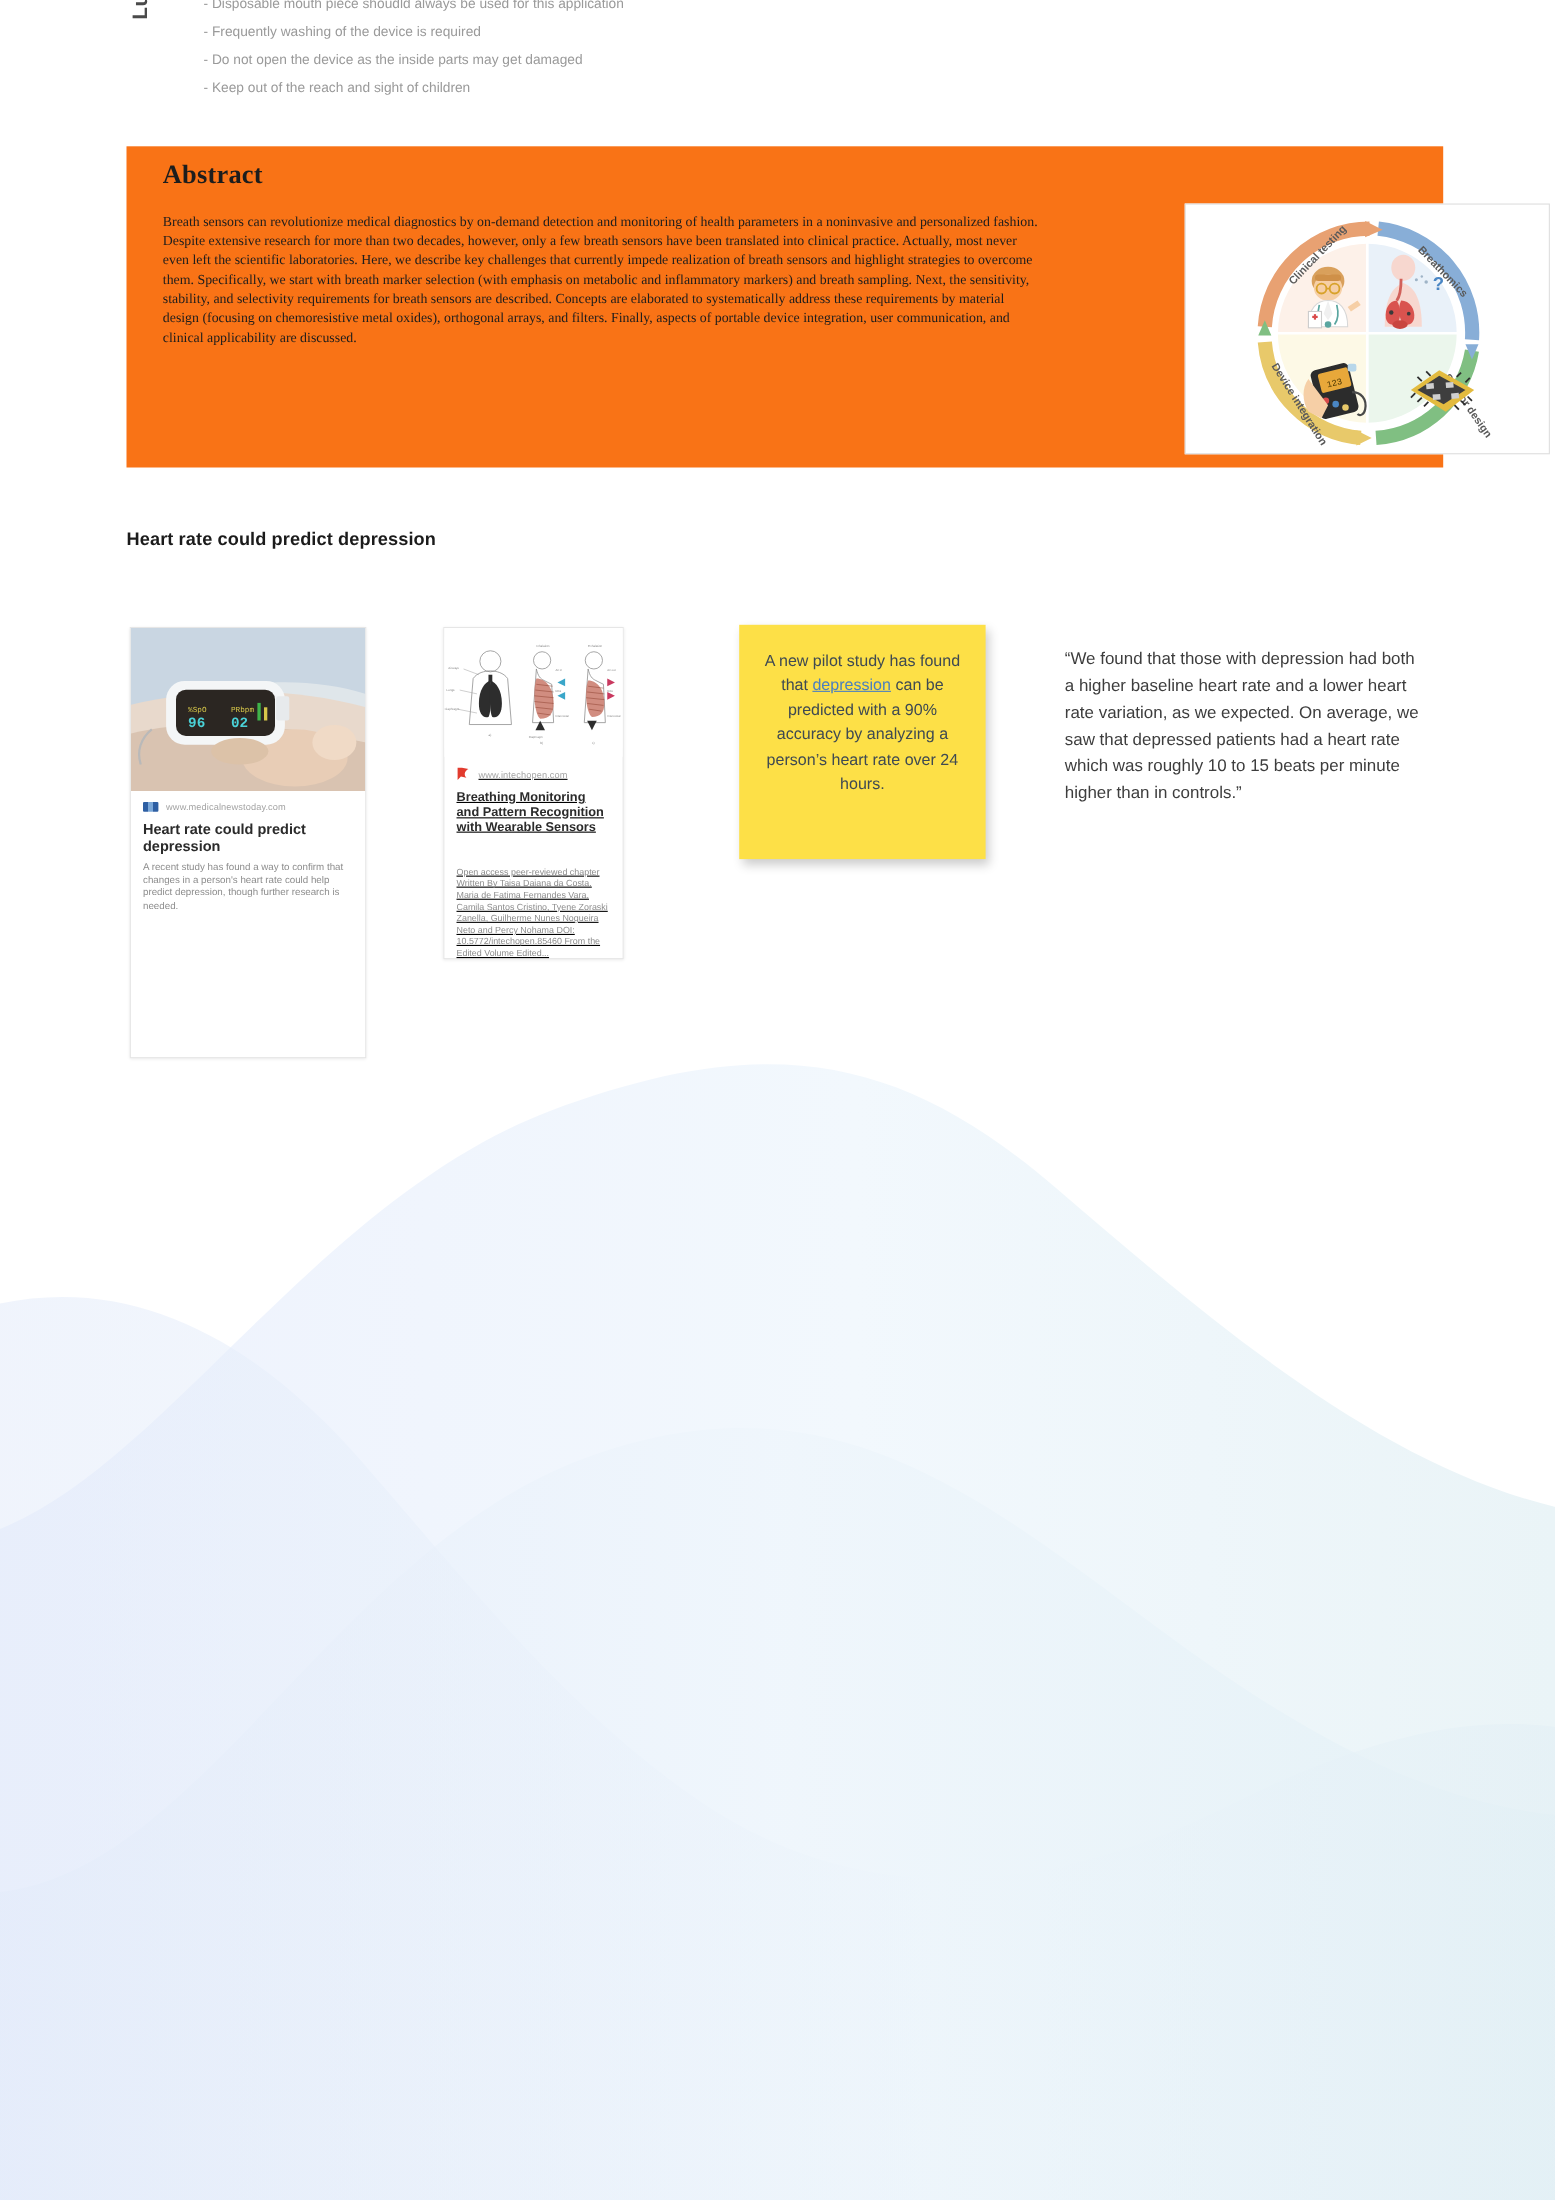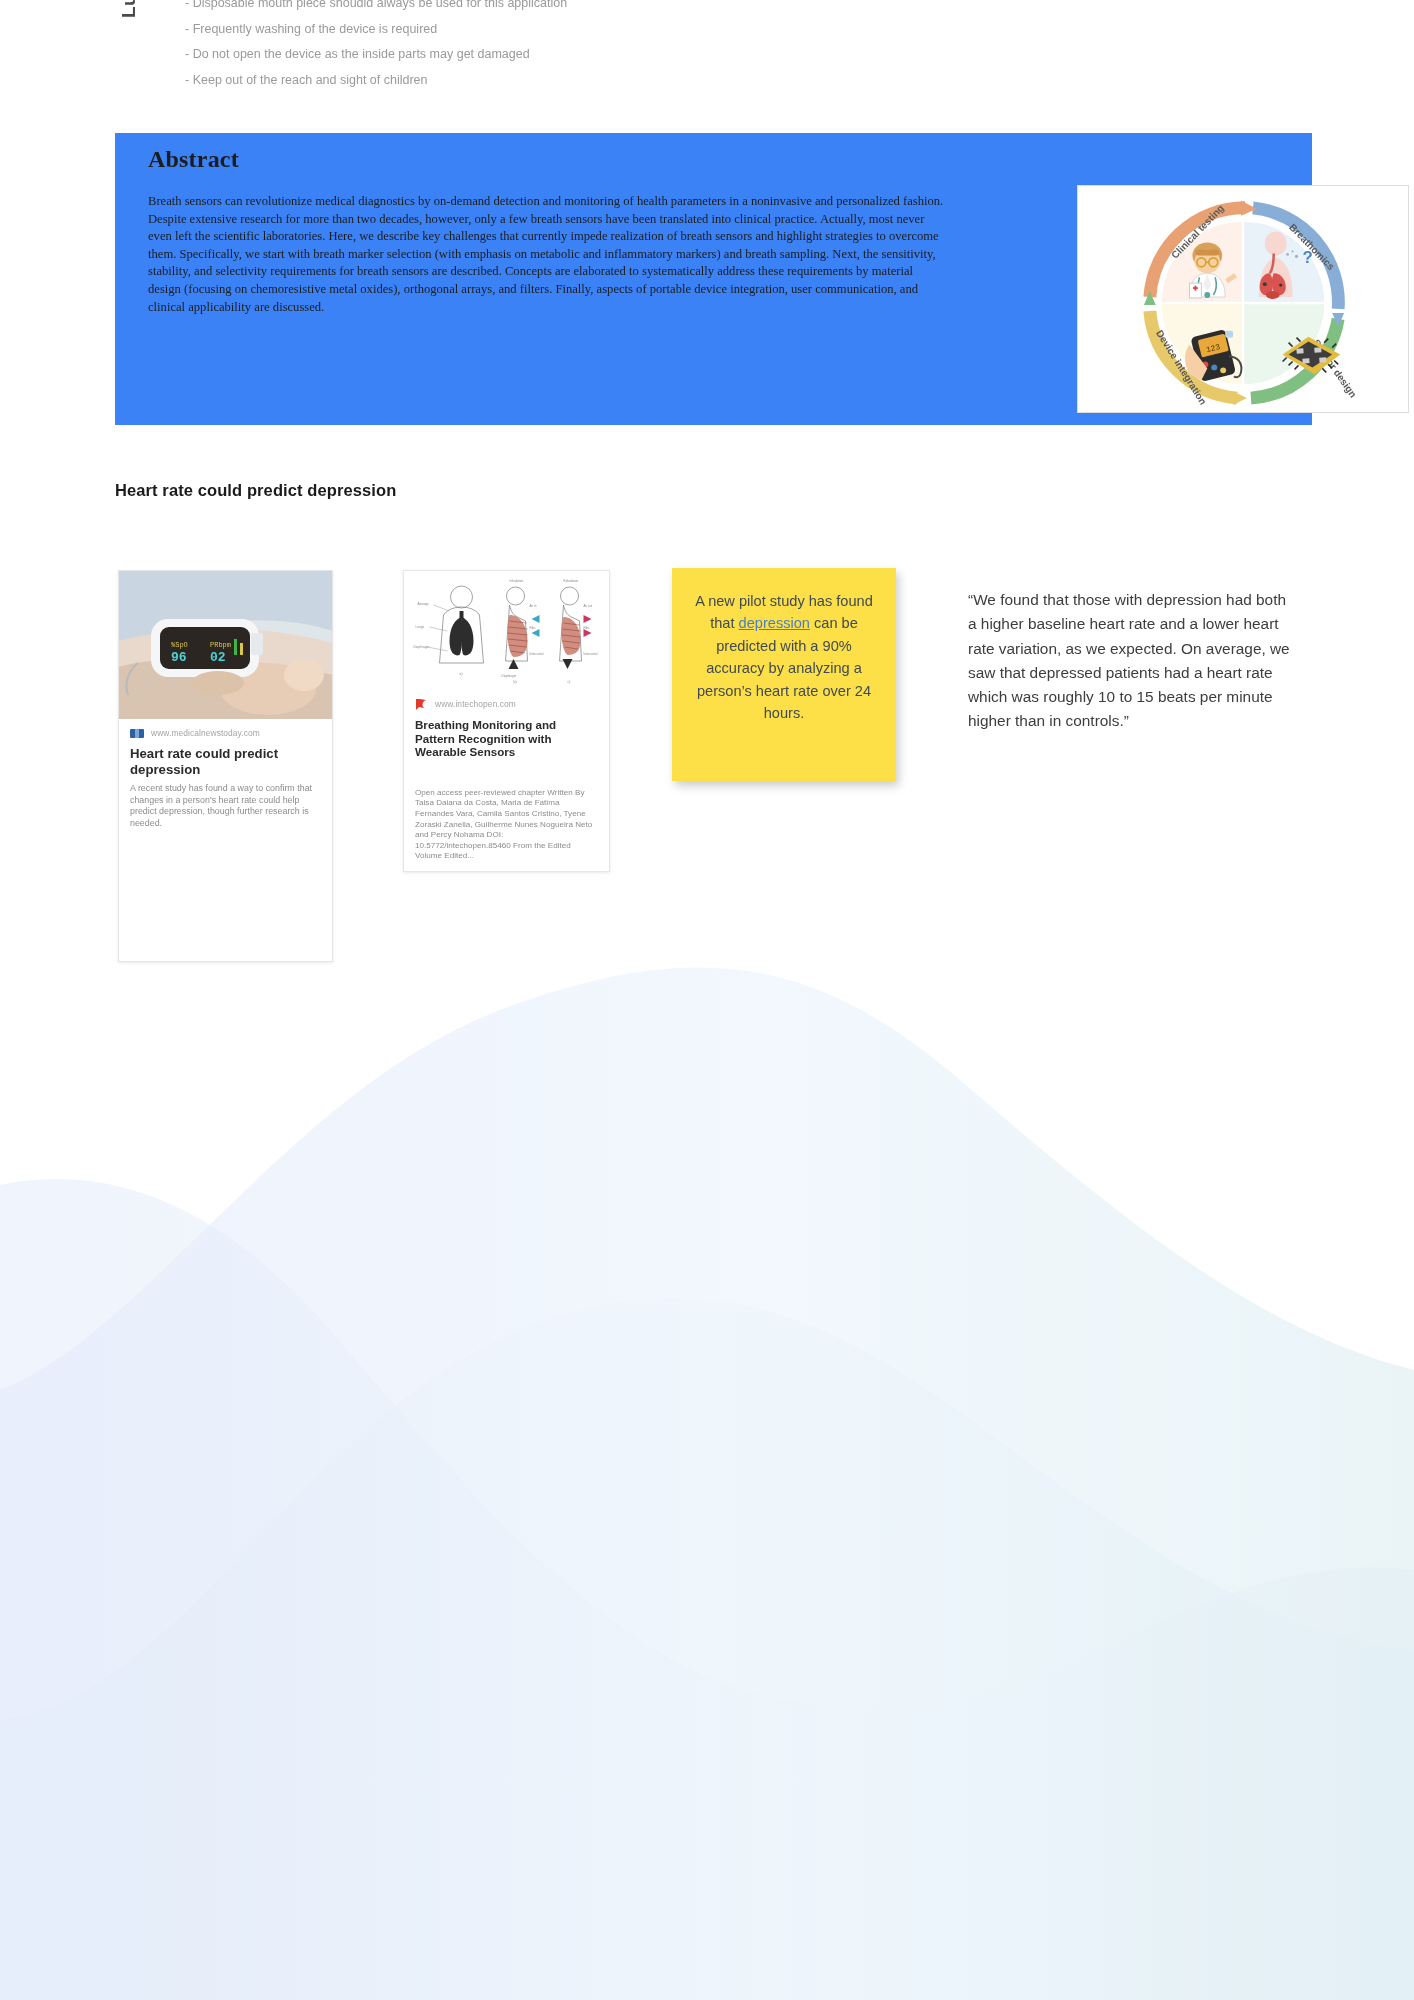--- a/index.html
+++ b/index.html
@@ -32,21 +32,21 @@
     list-style:none; margin:0 0 10px 0; padding:0;
     font-size:12.5px; color:#9a9a9a; font-weight:400; line-height:1.25;
     white-space:nowrap;
   }
   .bullets { margin:0; padding:0; }
 
   
   .abstract-panel {
     position:absolute; left:115px; top:133px;
     width:1197px; height:292px;
-    background:#3b82f6;
+    background:#f97316;
   }
   .abstract-title {
     position:absolute; left:33px; top:13px;
     font-family:"Liberation Serif", serif;
     font-size:24px; font-weight:700; color:#1d1d1d; letter-spacing:.2px;
   }
   .abstract-body {
     position:absolute; left:33px; top:60px; width:800px;
     font-family:"Liberation Serif", serif;
     font-size:12.6px; line-height:17.6px; color:#1d1d1d;
@@ -67,21 +67,21 @@
     font-size:16.5px; font-weight:700; color:#1b1b1b; letter-spacing:.1px;
   }
 
   
   .card {
     position:absolute; background:#ffffff;
     border:1px solid #e6e6e6;
     box-shadow:0 1px 3px rgba(0,0,0,.09);
   }
   #card-1 { left:118px; top:570px; width:215px; height:392px; }
-  #card-2 { left:403px; top:570px; width:207px; height:302px; }
+  #card-2 { left:403px; top:570px; width:164px; height:302px;text-decoration:underline; }
 
   .card-thumb { position:relative; width:100%; overflow:hidden; background:#eceff1; }
   #card-1 .card-thumb { height:148px; }
   #card-2 .card-thumb { height:117px; background:#ffffff; }
   .card-thumb svg { display:block; width:100%; height:100%; }
 
   .card-body { padding:9px 11px 10px 11px; }
   .card-source { display:flex; align-items:center; gap:7px; margin-bottom:8px; }
   .favicon { width:14px; height:9px; border-radius:1px; flex:0 0 auto; }
   .favicon.mnt { background:linear-gradient(90deg,#2e5fa3 0 33%,#7aa7d8 33% 66%,#2e5fa3 66% 100%); }

